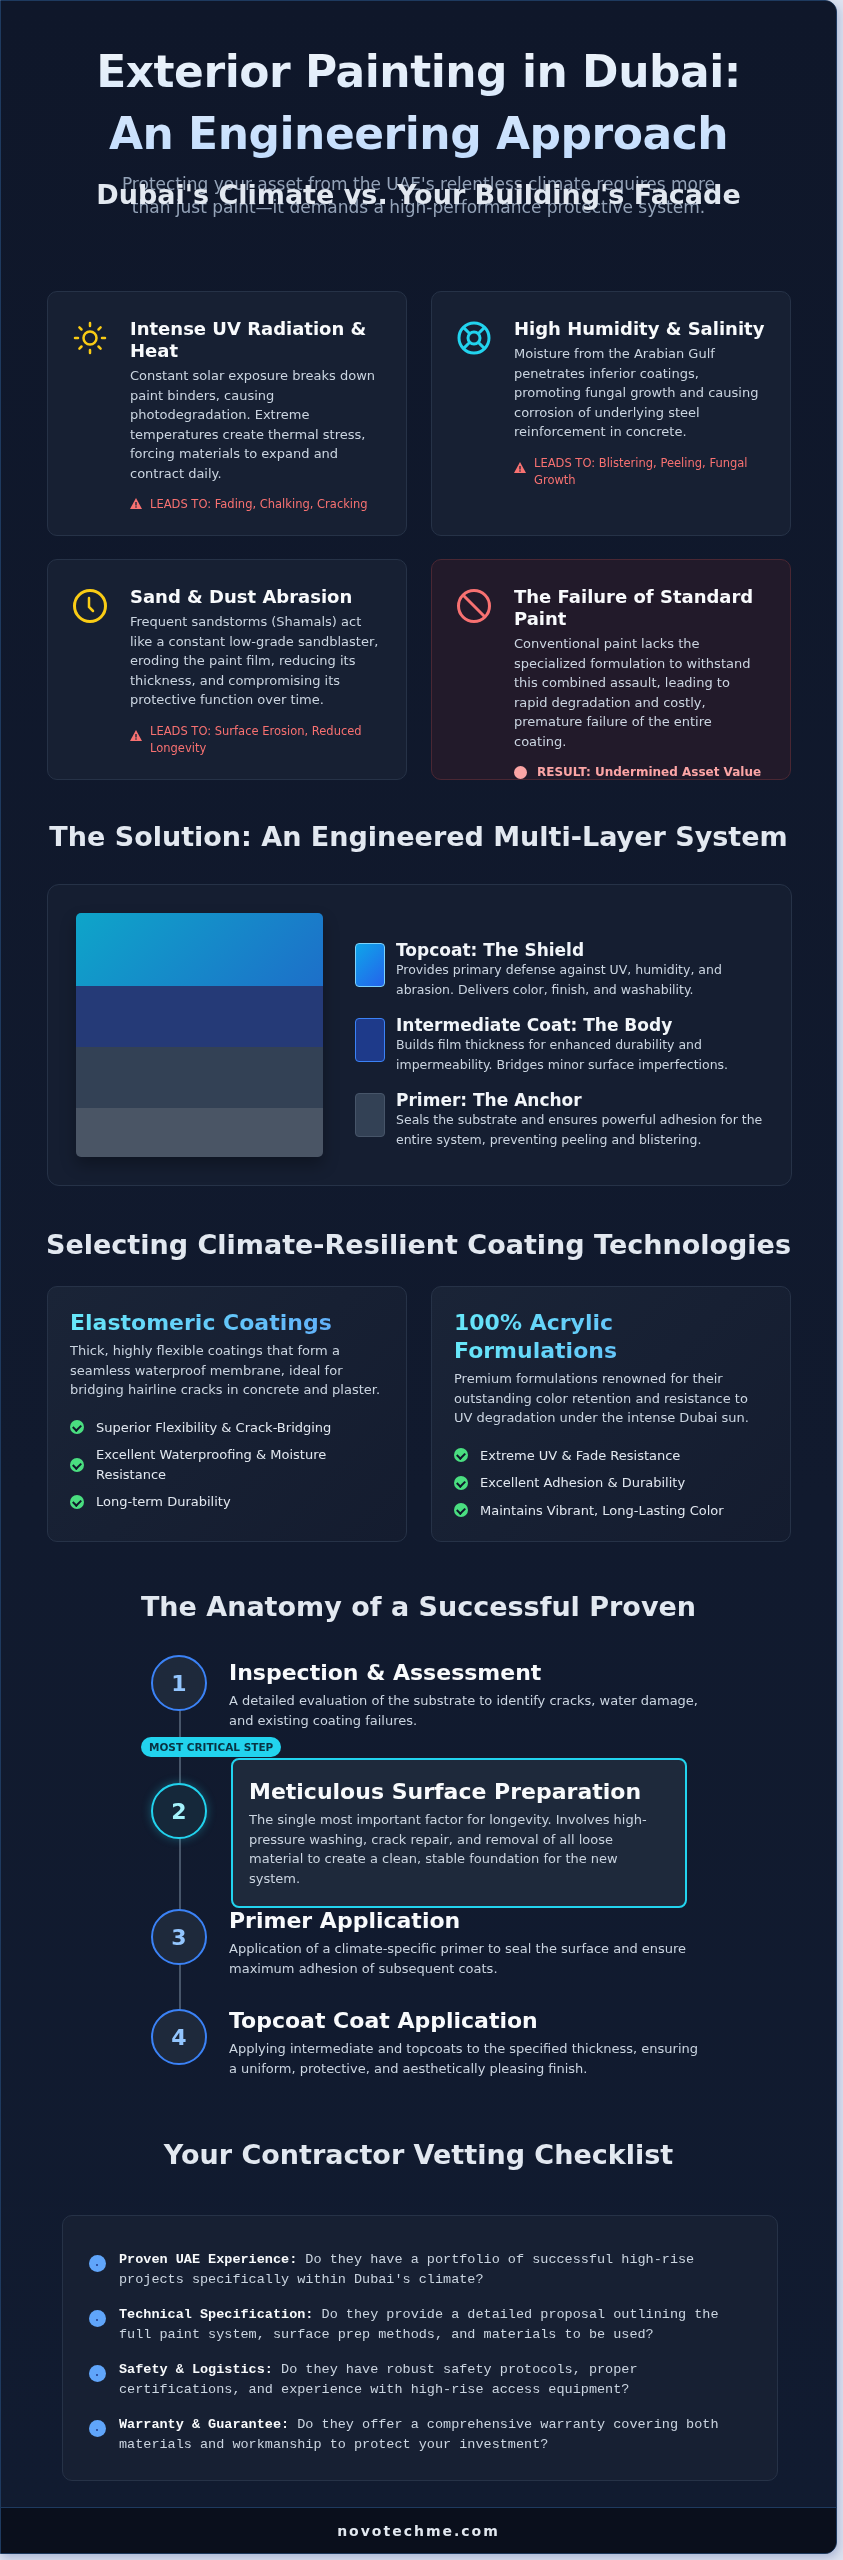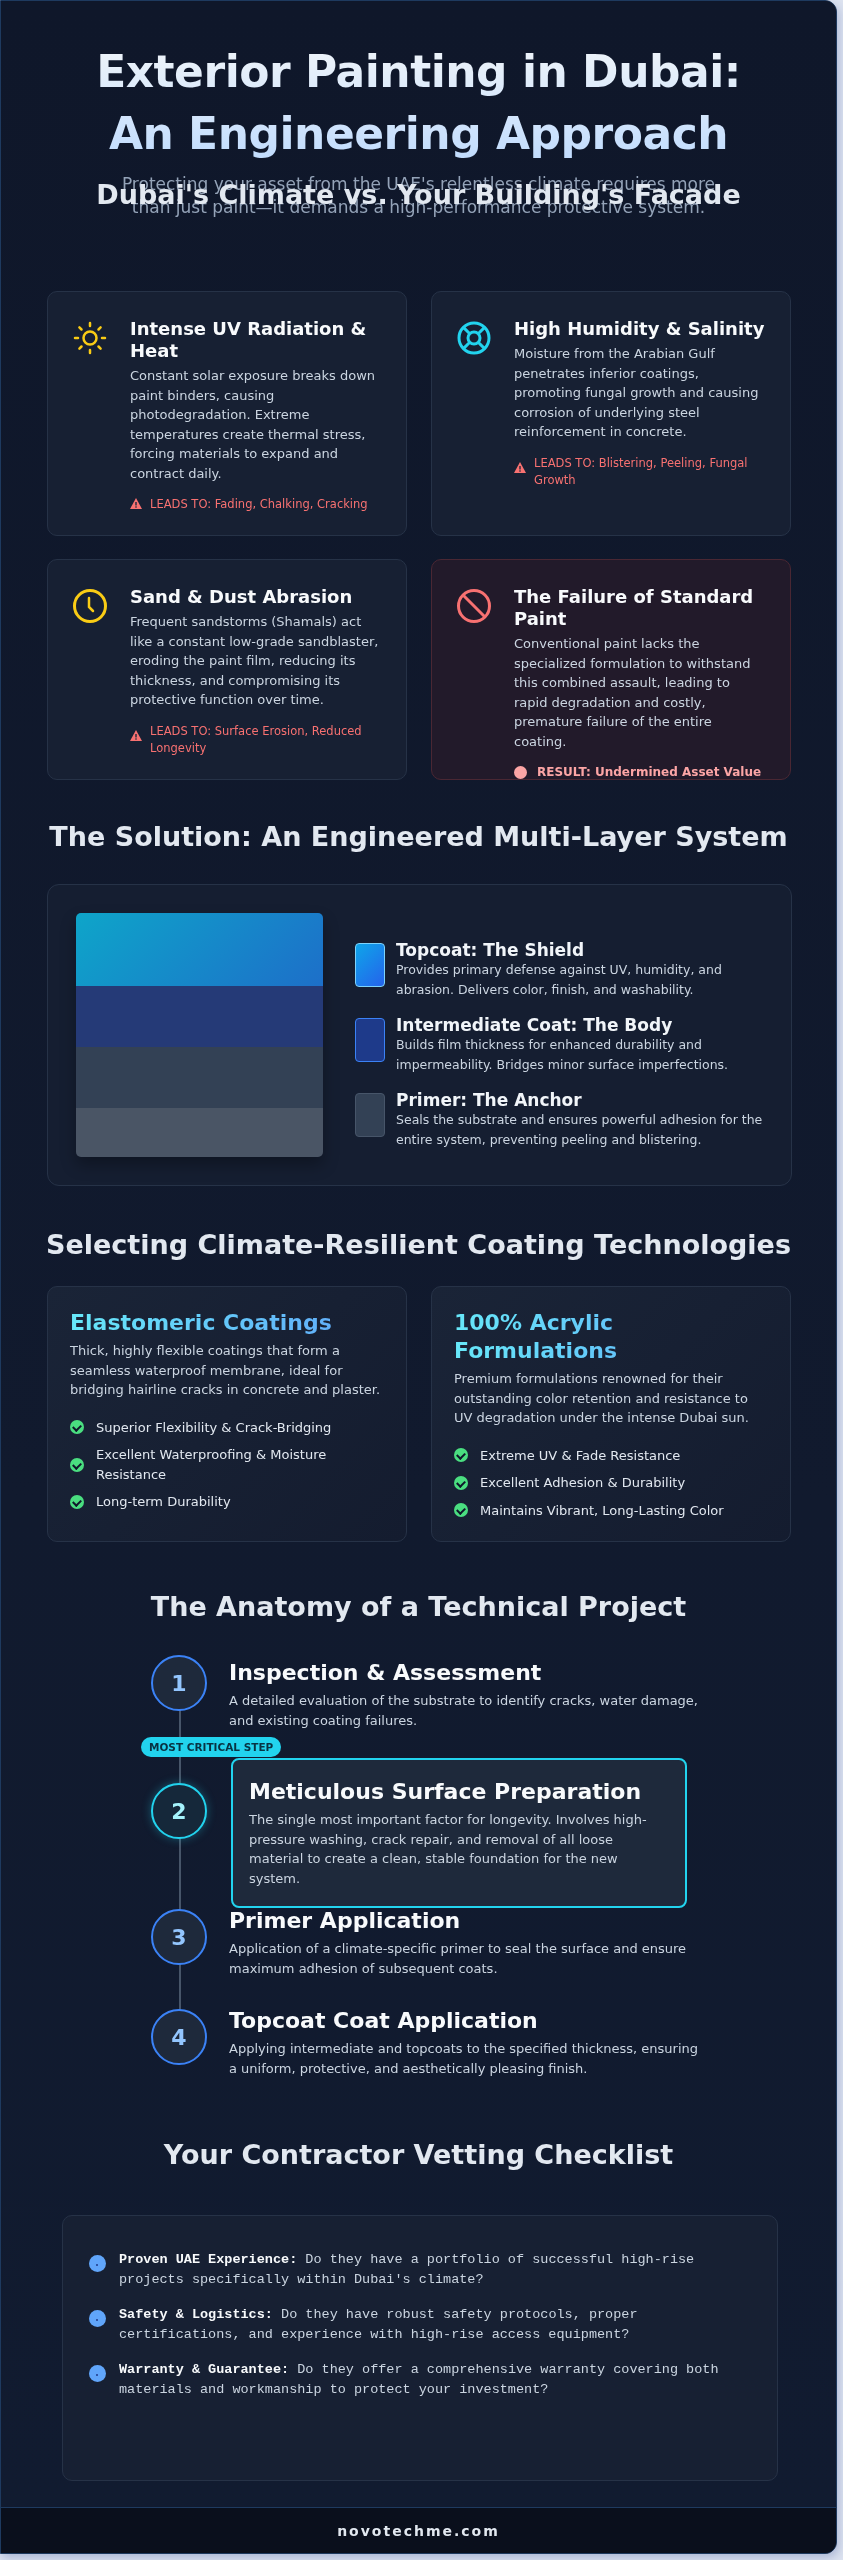--- a/index.html
+++ b/index.html
@@ -295,21 +295,21 @@
               <span>Excellent Adhesion &amp; Durability</span>
             </li>
         <li>
               <span class="check"></span>
               <span>Maintains Vibrant, Long-Lasting Color</span>
             </li>
       </ul>
     </div>
   </div>
 
-  <h2 class="section-title" style="position:absolute;left:0;right:0;top:1590px;">The Anatomy of a Technical Project</h2>
+  <h2 class="section-title" style="position:absolute;left:0;right:0;top:1590px;">The Anatomy of a Successful Proven</h2>
   <div class="timeline">
     <div class="tl-line"></div>
     <div class="step" style="top:0;">
       <div class="num">1</div>
       <div class="body" style="top:4px;">
             <h3>Inspection &amp; Assessment</h3>
             <p>A detailed evaluation of the substrate to identify cracks, water damage, and existing coating failures.</p>
           </div>
     </div>
     <div class="step critical" style="top:128px;">
@@ -337,20 +337,24 @@
   </div>
 
   <h2 class="section-title" style="position:absolute;left:0;right:0;top:2138px;">Your Contractor Vetting Checklist</h2>
   <div class="checklist">
     <div class="cl-item">
           <span class="cl-bullet"></span>
           <p><b>Proven UAE Experience:</b><span> Do they have a portfolio of successful high-rise projects specifically within Dubai's climate?</span></p>
         </div>
     <div class="cl-item">
           <span class="cl-bullet"></span>
+          <p><b>Technical Specification:</b><span> Do they provide a detailed proposal outlining the full paint system, surface prep methods, and materials to be used?</span></p>
+        </div>
+    <div class="cl-item">
+          <span class="cl-bullet"></span>
           <p><b>Safety &amp; Logistics:</b><span> Do they have robust safety protocols, proper certifications, and experience with high-rise access equipment?</span></p>
         </div>
     <div class="cl-item">
           <span class="cl-bullet"></span>
           <p><b>Warranty &amp; Guarantee:</b><span> Do they offer a comprehensive warranty covering both materials and workmanship to protect your investment?</span></p>
         </div>
   </div>
  </div>
 
  <footer class="footer">

